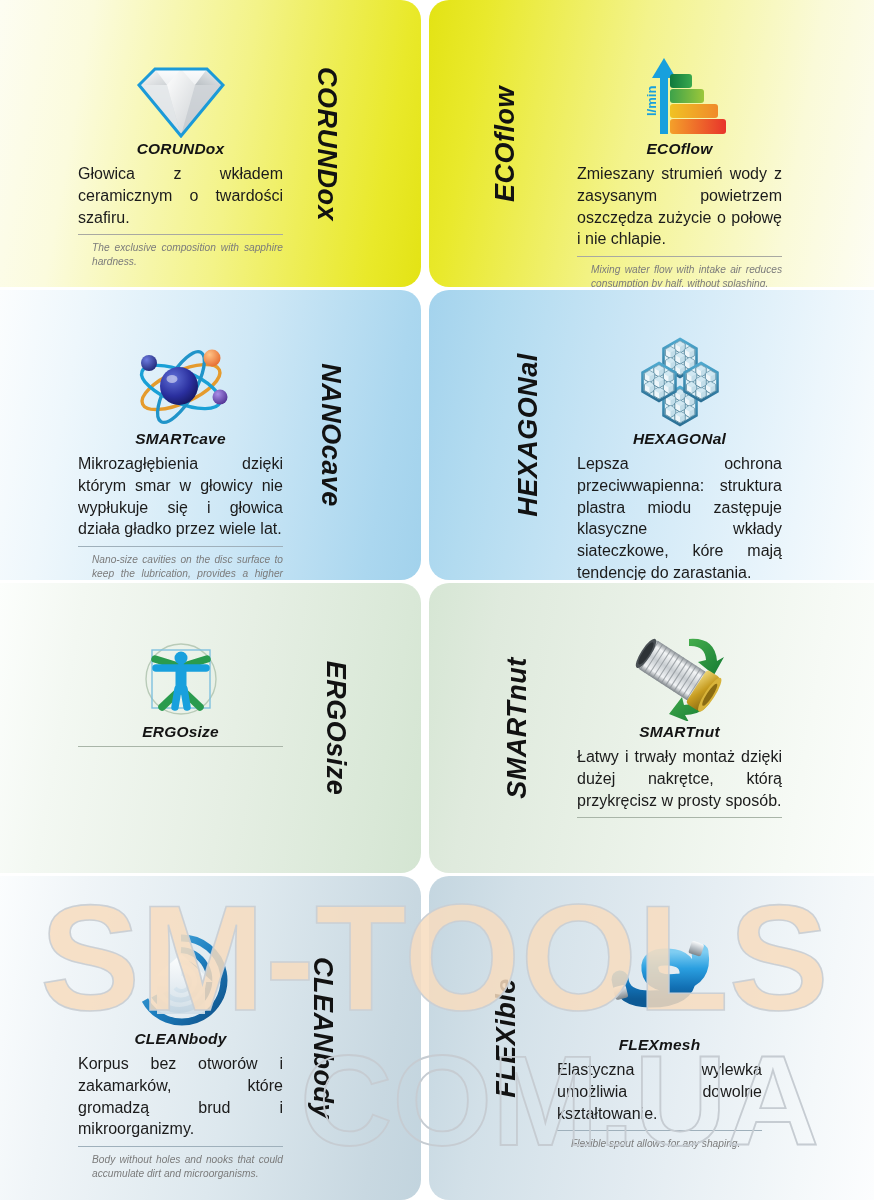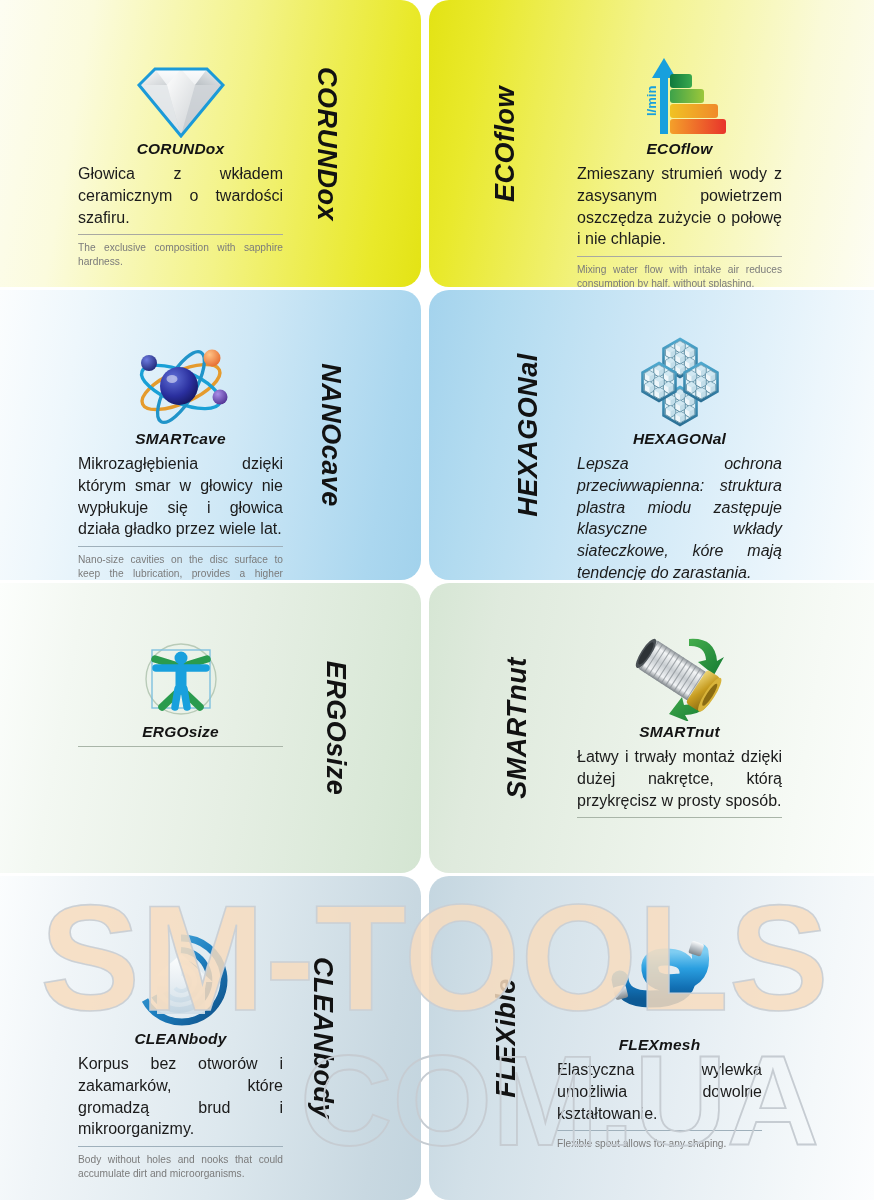--- a/index.html
+++ b/index.html
@@ -113,35 +113,37 @@
   }
   .feature-title .thin { font-weight: bold; }
 
   .desc-pl {
     font-size: 16px;
     line-height: 1.36;
     color: #1b1b1b;
     text-align: justify;
     margin-bottom: 6px;
   }
-  .desc-pl.ital { font-style: italic; }
+  .desc-pl.ital { }
 
   .divider {
     height: 1px;
     background: #a9a9a2;
     margin-bottom: 6px;
   }
   .panel.r2 .divider, .panel.r4 .divider { background: #9fb0bb; }
   .panel.r3 .divider { background: #a9b5a8; }
 
   .desc-en {
     font-size: 10.2px;
     line-height: 1.36;
+    font-style: italic;
     color: #7b7b7b;
     text-align: justify;
+    margin-left: 14px;
   }
 
   
   svg { display: block; }
 </style>
 </head>
 <body>
 
 <div id="sheet">
 

